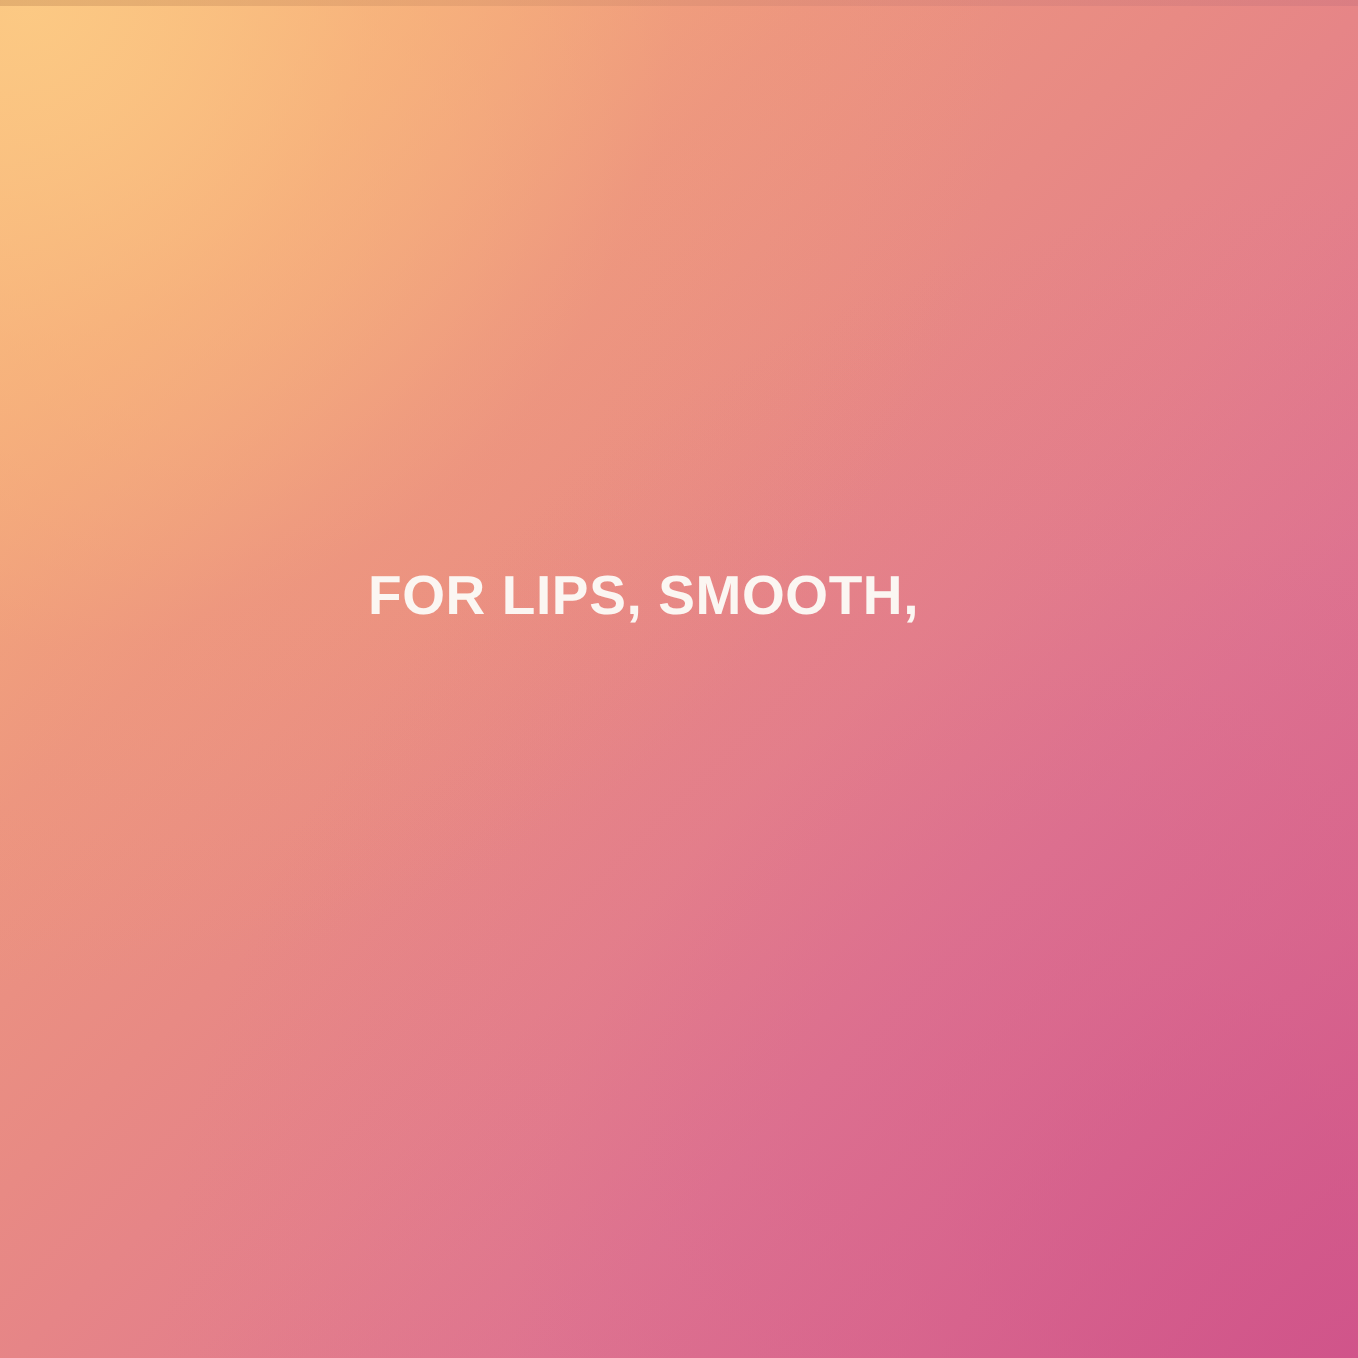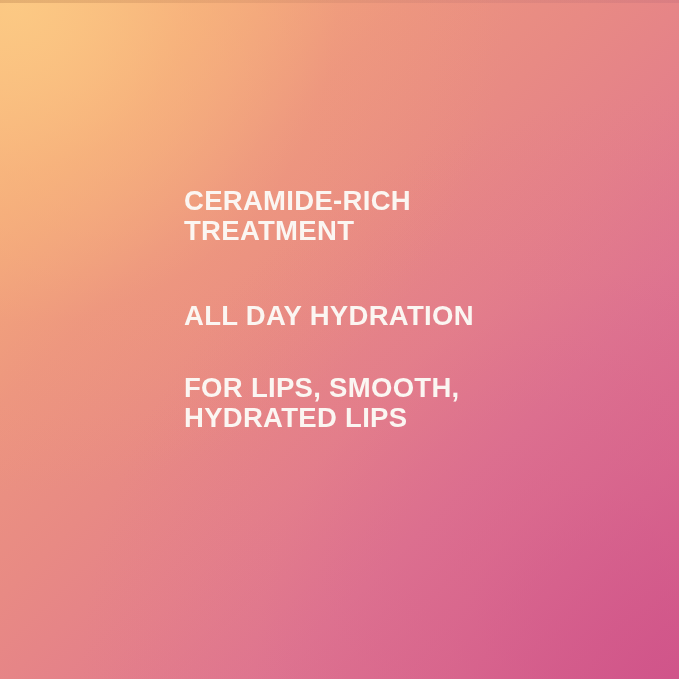--- a/index.html
+++ b/index.html
@@ -102,37 +102,27 @@
 
 <div id="poster">
 
   <div class="wash-warm"></div>
   <div class="wash-cool"></div>
   <div class="top-edge"></div>
 
   <div id="copy-block">
 
     <div>
-      <p class="claim claim-heading">
-        <span class="claim-line">CERAMIDE-RICH</span>
-        <span class="claim-line">TREATMENT</span>
-      </p>
     </div>
 
     <div class="block-gap-1"></div>
 
-    <div>
-      <p class="claim claim-heading">
-        <span class="claim-line">ALL DAY HYDRATION</span>
-      </p>
-    </div>
 
     <div class="block-gap-2"></div>
 
     <div>
       <p class="claim claim-heading">
         <span class="claim-line">FOR LIPS, SMOOTH,</span>
-        <span class="claim-line">HYDRATED LIPS</span>
       </p>
     </div>
 
   </div>
 </div>
 
 </body></html>

